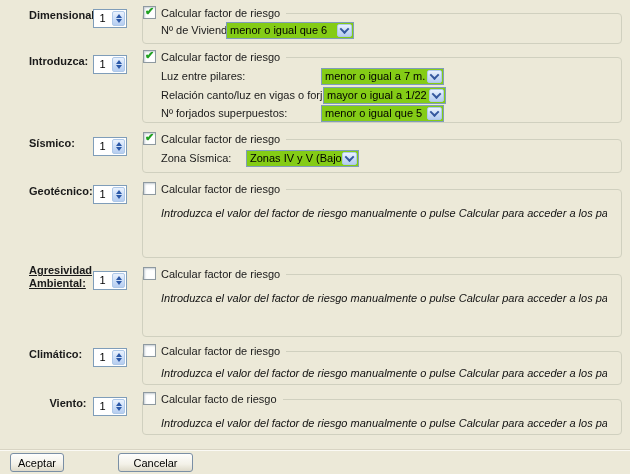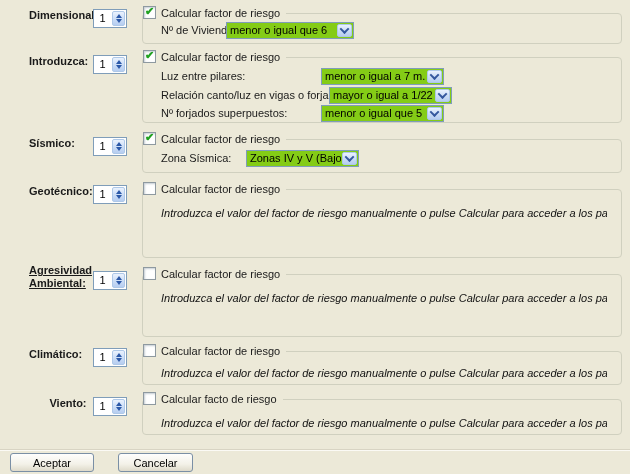--- a/index.html
+++ b/index.html
@@ -83,21 +83,21 @@
       <span class="row-label">Luz entre pilares:</span>
       <div class="combo" style="left:178px;width:123px;">
         <span class="combo-text">menor o igual a 7 m.</span>
         <span class="combo-btn">
             <span class="chev"></span>
           </span>
       </div>
     </div>
     <div class="row" style="top:29px;left:0;right:0;">
       <span class="row-label">Relación canto/luz en vigas o forjados:</span>
-      <div class="combo" style="left:186px;width:123px;">
+      <div class="combo" style="left:180px;width:123px;">
         <span class="combo-text">mayor o igual a 1/22</span>
         <span class="combo-btn">
             <span class="chev"></span>
           </span>
       </div>
     </div>
     <div class="row" style="top:47px;left:0;right:0;">
       <span class="row-label">Nº forjados superpuestos:</span>
       <div class="combo" style="left:178px;width:123px;">
         <span class="combo-text">menor o igual que 5</span>
@@ -190,16 +190,16 @@
   </div>
   <div class="groupbox" style="top:399px;height:36px;">
     <div class="legend">
       <span class="xp-check"></span>
       <span class="legend-text">Calcular facto de riesgo</span>
     </div>
     <div class="hint" style="top:17px;">Introduzca el valor del factor de riesgo manualmente o pulse Calcular para acceder a los parámetros</div>
   </div>
 
   <div class="footer-divider"></div>
-  <button class="btn-xp" style="left:10px;width:84px;">Aceptar</button>
+  <button class="btn-xp" style="left:10px;width:54px;">Aceptar</button>
   <button class="btn-xp" style="left:118px;width:75px;">Cancelar</button>
 
 </div>
 
 </body></html>

